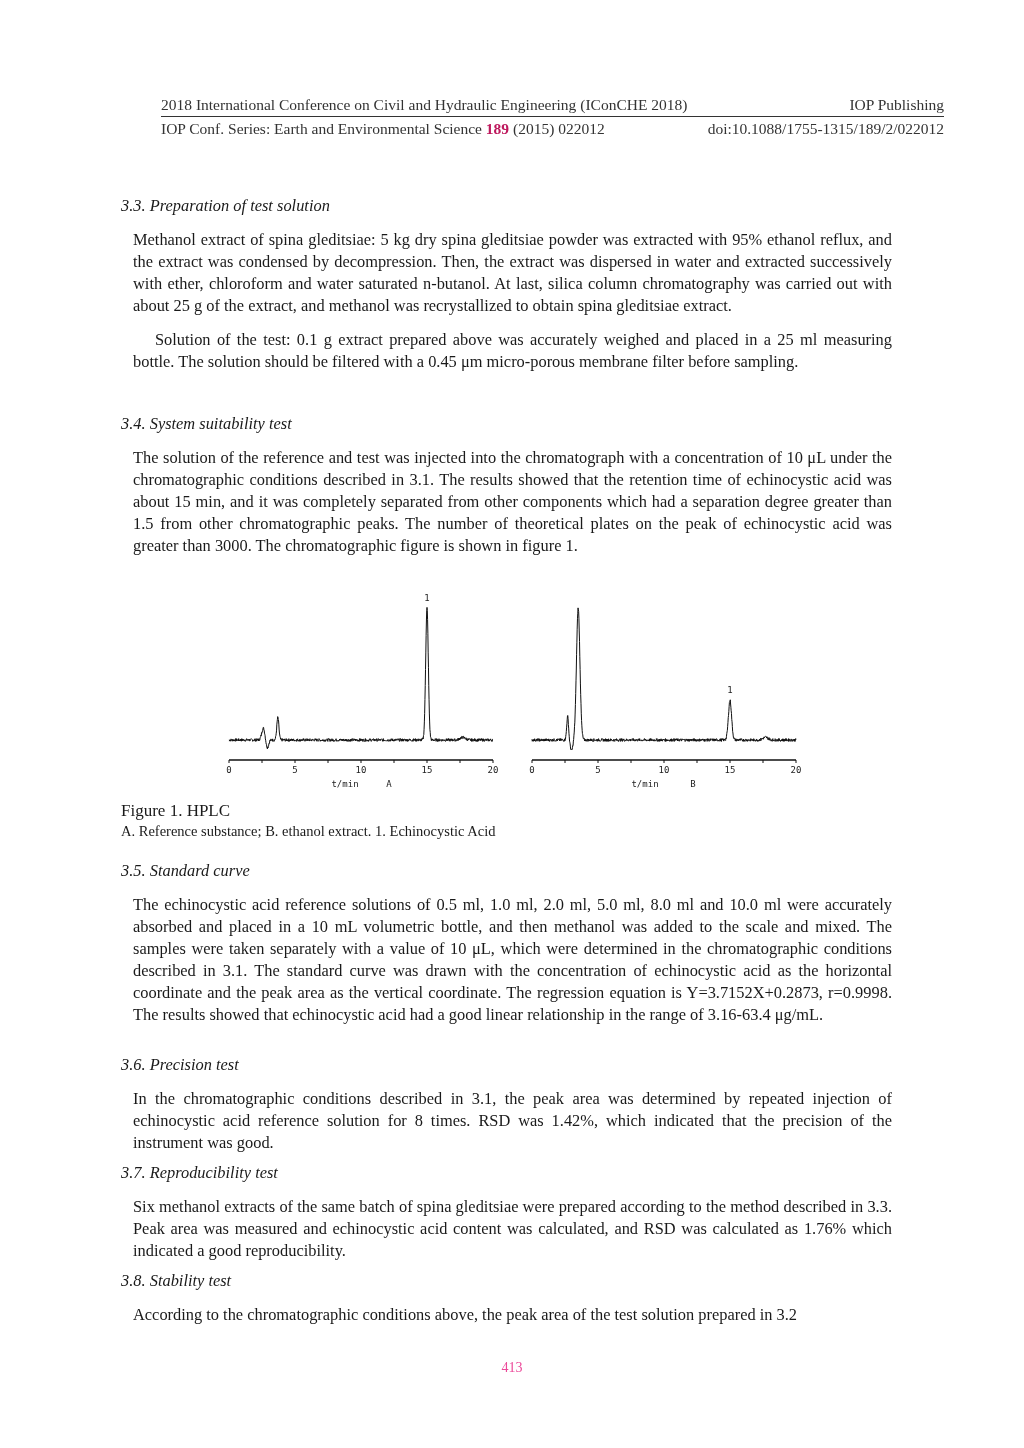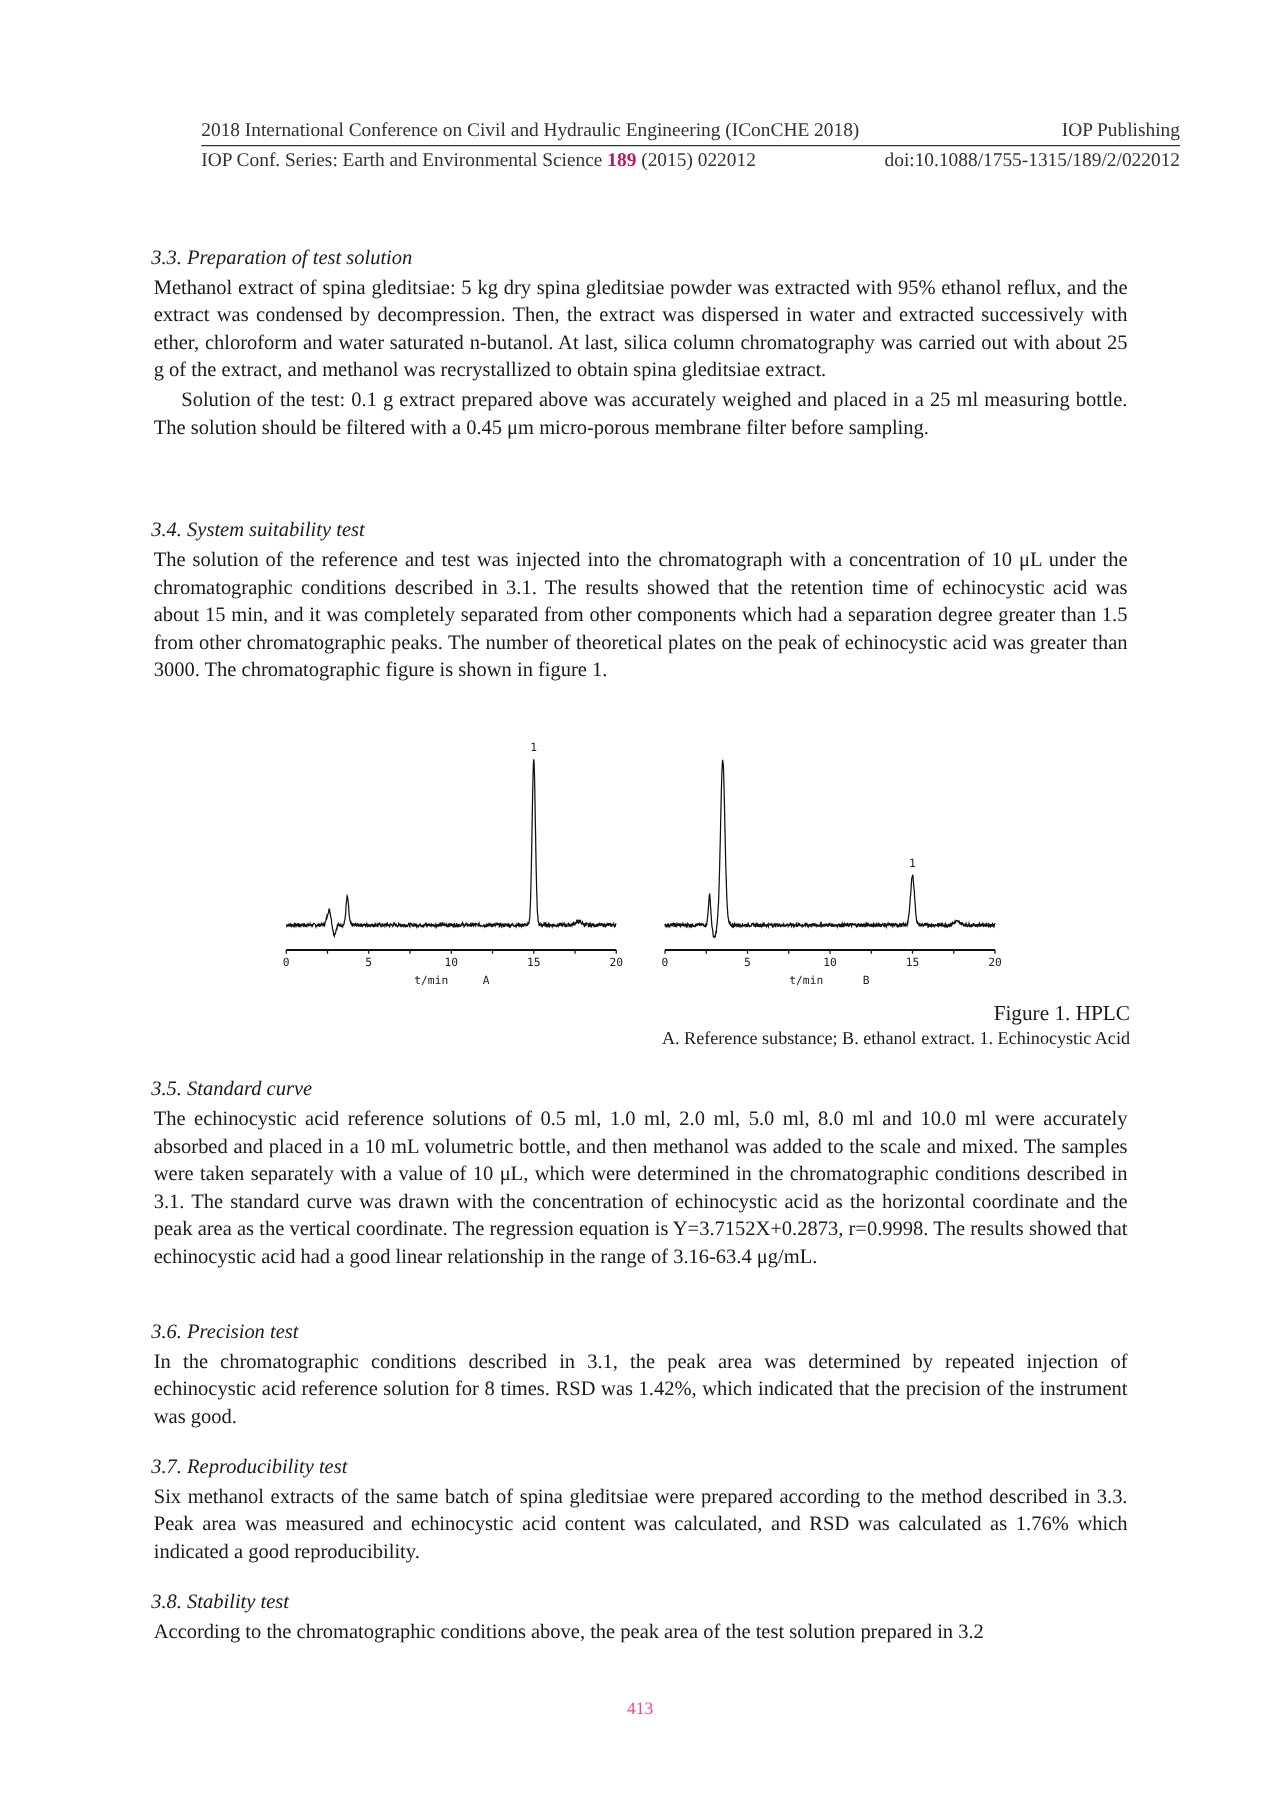--- a/index.html
+++ b/index.html
@@ -6,25 +6,25 @@
   body { width: 1024px; height: 1448px; position: relative; overflow: hidden;
          font-family: "Liberation Serif", "DejaVu Serif", serif; color: #1a1a1a; }
   .hdr { position: absolute; left: 121px; width: 783px; font-size: 15.5px; color: #333; margin-left: 40px; }
   .hdr1 { top: 96px; height: 20px; border-bottom: 1px solid #333; }
   .hdr2 { top: 120px; height: 20px; }
   .hdr .l { position: absolute; left: 0; top: 0; white-space: nowrap; }
   .hdr .r { position: absolute; right: 0; top: 0; white-space: nowrap; }
   .hdr b { font-weight: bold; color: #be185d; }
   .sec { position: absolute; left: 121px; width: 783px; font-size: 16.4px; line-height: 22px; }
   .sec h3 { margin: 0; font-weight: normal; font-style: italic; font-size: 16.4px; line-height: 22px; }
-  .sec p { margin: 2px; text-align: justify; }
+  .sec p { margin: 12px; text-align: justify; }
   .sec p.ind { text-indent: 22px; }
   #fig { position: absolute; left: 200px; top: 585px; width: 620px; height: 215px; }
   #fig text { font-family: "DejaVu Sans Mono", monospace; font-size: 9px; fill: #222; }
-  .figcap { position: absolute; left: 121px; width: 783px; text-align: right; }
+  .figcap { position: absolute; left: 121px; width: 783px; text-align: left; }
   .figcap.t { top: 801px; font-size: 17px; }
   .figcap.s { top: 823px; font-size: 14.5px; }
   .pageno { position: absolute; top: 1360px; left: 0; width: 1024px; text-align: center; font-size: 14px; color: #ec4899; }
 </style>
 </head>
 <body>
 
 <div class="hdr hdr1">
   <span class="l">2018 International Conference on Civil and Hydraulic Engineering (IConCHE 2018)</span>
   <span class="r">IOP Publishing</span>

